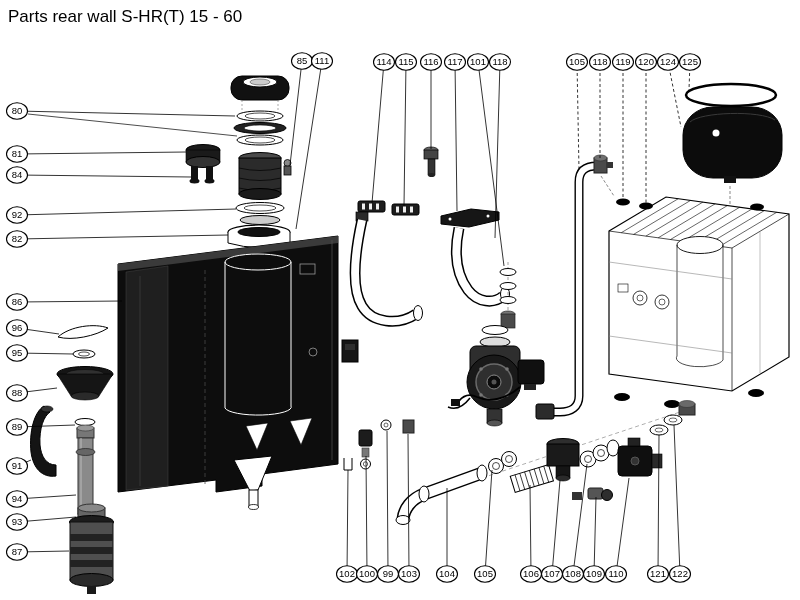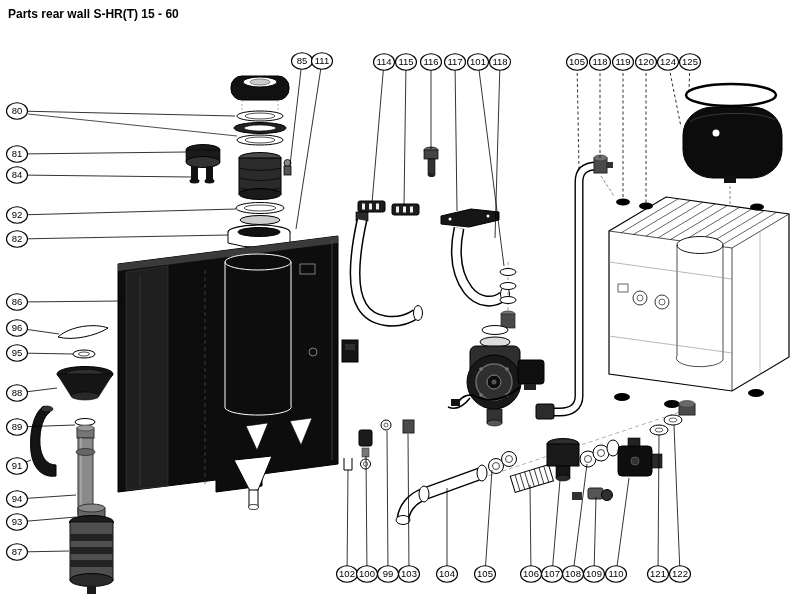--- a/index.html
+++ b/index.html
@@ -1,19 +1,19 @@
 <!DOCTYPE html>
 <html><head>
 <meta charset="utf-8">
 <style>
   *{margin:0;padding:0;box-sizing:border-box}
   html,body{width:800px;height:600px;background:#fff;overflow:hidden;
     font-family:"Liberation Sans",sans-serif}
   .stage{position:relative;width:800px;height:600px;background:#fff}
-  .title{position:absolute;left:8px;top:7px;font-size:12px;font-weight:bold;color:#000}
+  .title{position:absolute;left:8px;top:7px;font-size:17px;font-weight:normal;color:#000}
   svg{position:absolute;left:0;top:0}
   .balloon{fill:#fff;stroke:#000;stroke-width:1.1}
   .balloon-num{font-family:"Liberation Sans",sans-serif;font-size:9.5px;fill:#000;text-anchor:middle}
   .leader{stroke:#000;stroke-width:0.8;fill:none}
   .leader.dash{stroke-dasharray:3 2.5}
   .thin{stroke:#000;stroke-width:0.7;fill:none}
   .whiteline{stroke:#fff;stroke-width:1;fill:none}
 </style>
 </head>
 <body>

